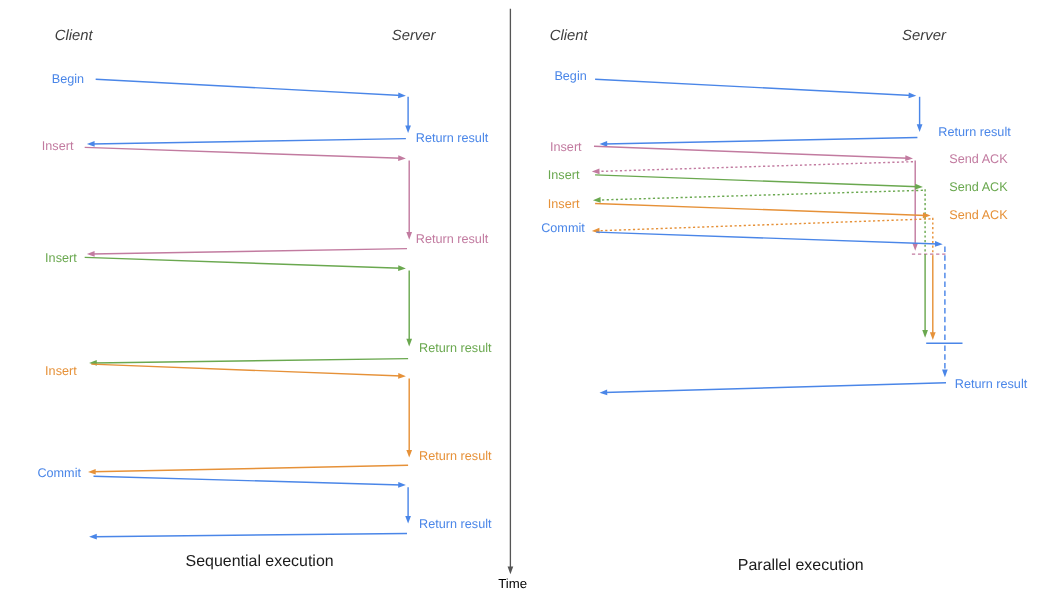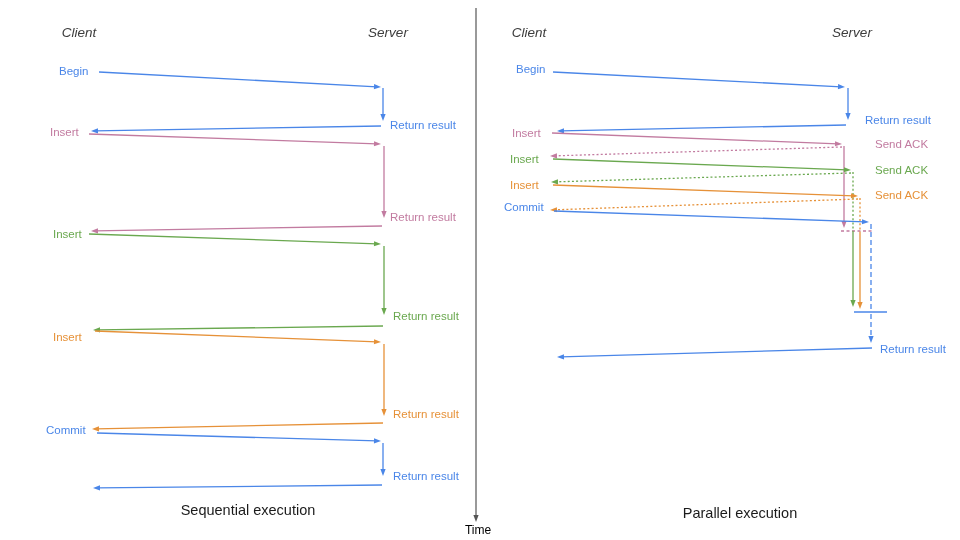--- a/index.html
+++ b/index.html
@@ -2,21 +2,21 @@
 <html><head>
 <meta charset="utf-8">
 <style>
   html, body {
     margin: 0; padding: 0;
     width: 960px; height: 540px;
     background: #ffffff;
     font-family: "Liberation Sans", sans-serif;
     overflow: hidden;
   }
-  #stage { position: relative; width: 768px; height: 540px; margin-left: 12px; }
+  #stage { position: relative; width: 768px; height: 540px; }
   svg { display: block; }
   text { font-family: "Liberation Sans", sans-serif; }
   .actor  { font-size: 13.5px; font-style: italic; fill: #3d3d3d; }
   .msg    { font-size: 11.5px; }
   .title  { font-size: 14.5px; fill: #1b1b1b; }
   .time   { font-size: 12px; fill: #000000; }
 </style>
 </head>
 <body>
 

